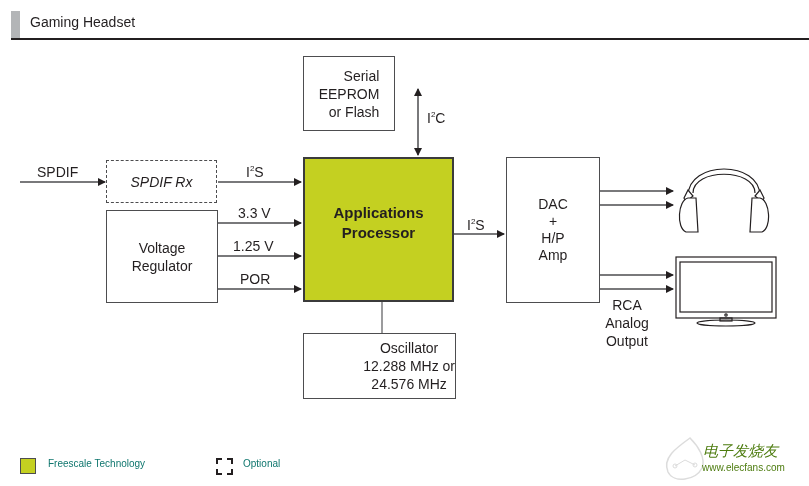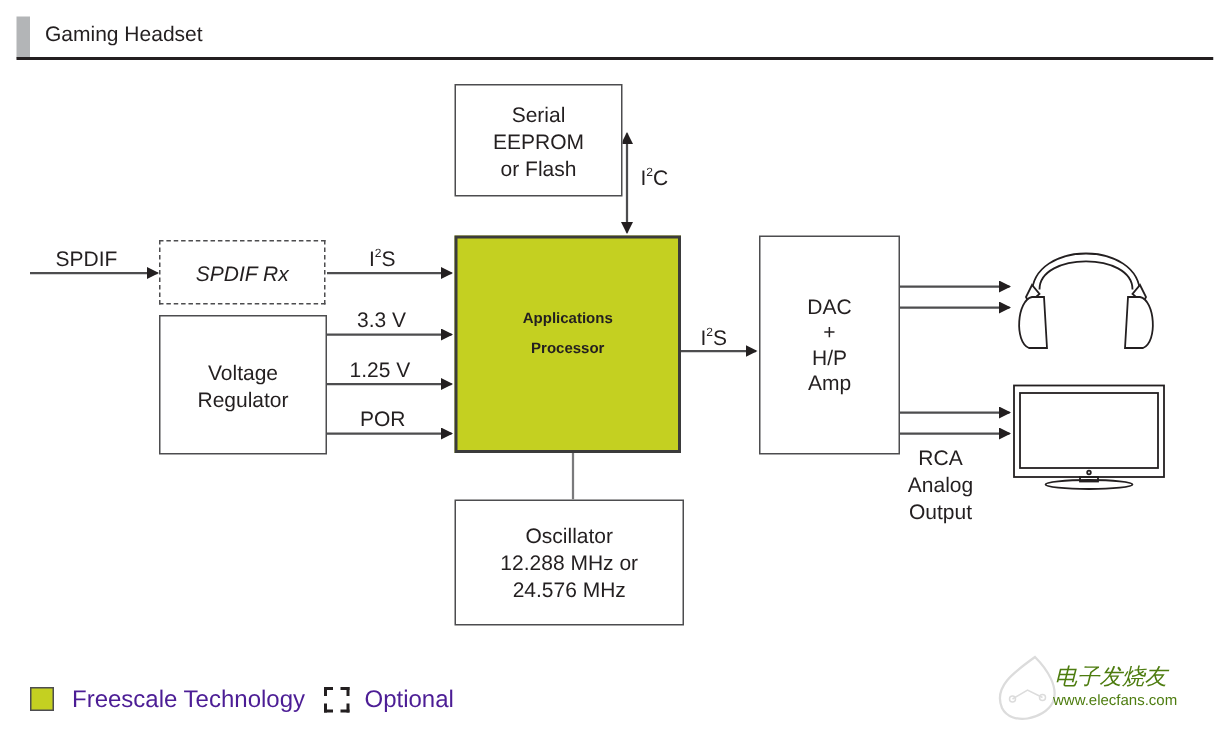--- a/index.html
+++ b/index.html
@@ -6,28 +6,28 @@
   body { width:809px; height:486px; position:relative; overflow:hidden;
          font-family:"Liberation Sans", "DejaVu Sans", sans-serif; color:#231f20; }
   .abs { position:absolute; }
   .hdr-accent { left:11px; top:11px; width:9px; height:28px; background:#b3b5b7; }
   .hdr-title { left:30px; top:14px; font-size:14px; color:#231f20; white-space:nowrap; }
   .hdr-rule { left:11px; top:38px; width:798px; height:2px; background:#231f20; }
   .box { position:absolute; box-sizing:border-box; border:1.5px solid #4d4d4f; background:#fff;
          display:flex; align-items:center; justify-content:center; text-align:center;
          font-size:14px; line-height:18px; color:#231f20; }
   .box.dashed { border:1.5px dashed #4d4d4f; }
-  .box.proc { background:#c4d021; border:2px solid #3b3b3b; font-weight:bold; font-size:10px; line-height:20px; }
+  .box.proc { background:#c4d021; border:2px solid #3b3b3b; font-weight:bold; font-size:15px; line-height:20px; }
   .lbl { position:absolute; font-size:14px; color:#231f20; white-space:nowrap; }
   .lbl-multi { position:absolute; font-size:14px; line-height:18px; text-align:center; color:#231f20; }
   sup { font-size:8px; vertical-align:6px; line-height:0; }
   svg.overlay { position:absolute; left:0; top:0; }
   .legend-swatch { left:20px; top:458px; width:16px; height:16px; background:#c4d021; border:1.5px solid #4d4d4f; box-sizing:border-box; }
   .legend-dashed { left:216px; top:458px; width:17px; height:17px; border:2px dashed #231f20; box-sizing:border-box; }
-  .legend-text { font-size:16px; top:458px; color:#4c1d95; white-space:nowrap; }
+  .legend-text { font-size:10px; top:458px; color:#0f766e; white-space:nowrap; }
   .watermark { position:absolute; color:#4d7c0f; white-space:nowrap; }
 </style>
 </head>
 <body>
 
 <div class="abs hdr-accent"></div>
 <div class="abs hdr-title">Gaming Headset</div>
 <div class="abs hdr-rule"></div>
 
 <svg class="overlay" width="809" height="486">
@@ -73,21 +73,21 @@
 
   <g fill="none" stroke="#231f20" stroke-width="1.2">
     <rect x="676" y="257" width="100" height="61" fill="#fff"></rect>
     <rect x="680" y="262" width="92" height="50" fill="#fff"></rect>
     <circle cx="726" cy="315" r="1.2"></circle>
     <rect x="720" y="318" width="12" height="3"></rect>
     <ellipse cx="726" cy="323" rx="29" ry="3"></ellipse>
   </g>
 </svg>
 
-<div class="box" style="left:303px;top:56px;width:112px;height:75px;">
+<div class="box" style="left:303px;top:56px;width:92px;height:75px;text-align:right;">
   <div>
     <div>Serial</div>
     <div>EEPROM</div>
     <div>or Flash</div>
   </div>
 </div>
 
 <div class="box dashed" style="left:106px;top:160px;width:111px;height:43px;font-style:italic;">
   <span>SPDIF Rx</span>
 </div>
@@ -99,21 +99,21 @@
   </div>
 </div>
 
 <div class="box proc" style="left:303px;top:157px;width:151px;height:145px;">
   <div style="margin-top:-14px;">
     <div>Applications</div>
     <div>Processor</div>
   </div>
 </div>
 
-<div class="box" style="left:303px;top:333px;width:153px;height:84px;">
+<div class="box" style="left:303px;top:333px;width:153px;height:66px;justify-content:flex-end;">
   <div>
     <div>Oscillator</div>
     <div>12.288 MHz or</div>
     <div>24.576 MHz</div>
   </div>
 </div>
 
 <div class="box" style="left:506px;top:157px;width:94px;height:146px;">
   <div style="line-height:17px;">
     <div>DAC</div>

